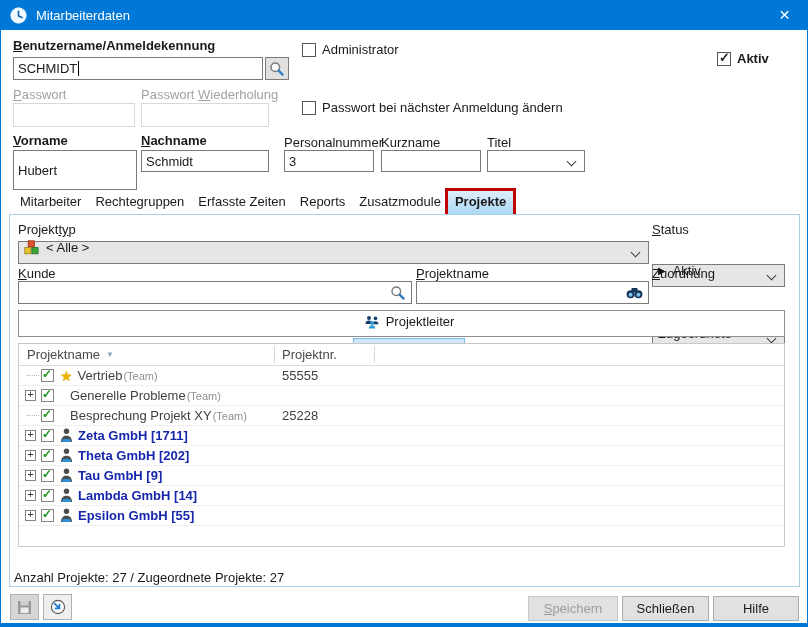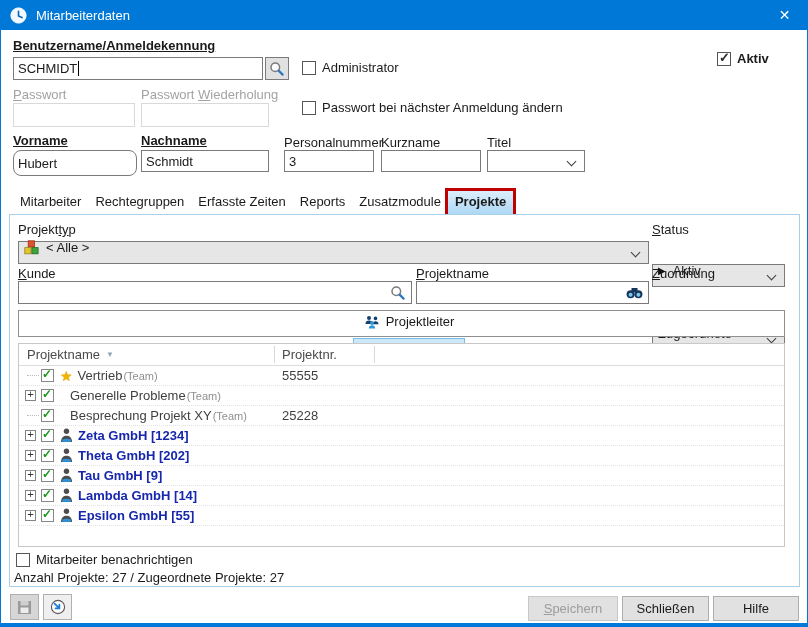--- a/index.html
+++ b/index.html
@@ -10,21 +10,21 @@
             border-bottom:4px solid var(--accent); background:#fff; overflow:hidden; }
   .titlebar { position:relative; height:30px; background:var(--accent); display:flex; align-items:center; }
   .titlebar .app-icon { margin-left:9px; display:flex; }
   .titlebar .title { color:#fff; margin-left:9px; font-size:13px; }
   .close-btn { position:absolute; right:0; top:0; width:45px; height:30px; color:#fff;
                display:flex; align-items:center; justify-content:center; font-size:14px; cursor:default; }
   .content { position:relative; width:100%; height:593px; }
 
   .abs { position:absolute; }
   .lbl { white-space:nowrap; }
-  .lbl.b { font-weight:bold;text-decoration:underline; }
+  .lbl.b { font-weight:bold; }
   .lbl.dim { color:#a3a3a3; }
   .accel { text-decoration:underline; }
 
   .tb { border:1px solid #7a7a7a; background:#fff; padding:2px 4px; display:flex; align-items:center; overflow:hidden; }
   .tb.dis { border-color:#d9d9d9; }
   .caret { width:1px; height:15px; background:#000; margin-left:1px; }
 
   .checkline { display:flex; align-items:center; gap:6px; white-space:nowrap; }
   .cbx { width:14px; height:14px; border:1px solid #555; background:#fff; position:relative; flex:0 0 auto; }
   .cbx.checked::after { content:"✓"; position:absolute; left:1px; top:-3px; font-size:13px; font-weight:bold; color:#2b2b2b; }
@@ -102,21 +102,21 @@
     <div class="abs tb" style="left:12px; top:27px; width:250px; height:23px;">
       <span>SCHMIDT</span>
         <span class="caret"></span>
     </div>
     <div class="abs searchbtn" style="left:264px; top:27px; width:24px; height:23px;">
       <svg width="16" height="16" viewBox="0 0 16 16">
         <circle cx="6.3" cy="6.3" r="4.3" fill="#fdfdfd" stroke="#7b7b7b" stroke-width="1.5"></circle>
         <line x1="9.6" y1="9.6" x2="13.6" y2="13.6" stroke="#2e78c2" stroke-width="2.2" stroke-linecap="round"></line>
       </svg>
     </div>
-    <div class="abs checkline" style="left:301px; top:30px;">
+    <div class="abs checkline" style="left:301px; top:12px;">
       <span class="cbx"></span>
       <span>Administrator</span>
     </div>
     <div class="abs checkline" style="left:716px; top:21px; font-weight:bold;">
       <span class="cbx checked"></span>
       <span>Aktiv</span>
     </div>
 
     <div class="abs lbl dim" style="left:12px; top:57px;"><span class="accel">P</span><span>asswort</span></div>
     <div class="abs lbl dim" style="left:140px; top:57px;"><span>Passwort </span><span class="accel">W</span><span>iederholung</span></div>
@@ -129,21 +129,21 @@
     <div class="abs checkline" style="left:301px; top:70px;">
       <span class="cbx"></span>
       <span>Passwort bei nächster Anmeldung ändern</span>
     </div>
 
     <div class="abs lbl b" style="left:12px; top:103px;"><span class="accel">V</span><span>orname</span></div>
     <div class="abs lbl b" style="left:140px; top:103px;"><span class="accel">N</span><span>achname</span></div>
     <div class="abs lbl" style="left:283px; top:105px;">Personalnummer</div>
     <div class="abs lbl" style="left:380px; top:105px;">Kurzname</div>
     <div class="abs lbl" style="left:486px; top:105px;">Titel</div>
-    <div class="abs tb" style="left:12px; top:120px; width:124px; height:26px;border-radius:8px;">
+    <div class="abs tb" style="left:12px; top:120px; width:124px; height:40px;">
         <span>Hubert</span>
       </div>
     <div class="abs tb" style="left:140px; top:120px; width:128px; height:22px;">
         <span>Schmidt</span>
       </div>
     <div class="abs tb" style="left:283px; top:120px; width:90px; height:22px;">
         <span>3</span>
       </div>
     <div class="abs tb" style="left:380px; top:120px; width:100px; height:22px;">
         <span></span>
@@ -282,21 +282,21 @@
                 <span class="expander">+</span>
               </span>
               <span class="cb checked"></span>
               <span class="icon">
                 <svg width="13" height="15" viewBox="0 0 13 15">
                   <circle cx="6.5" cy="3.2" r="2.7" fill="#4c4c4c"></circle>
                   <path d="M1 14 C1 9.6 3.6 7.8 6.5 7.8 C9.4 7.8 12 9.6 12 14 Z" fill="#4c4c4c"></path>
                   <path d="M2.2 14 L10.8 14 L10.8 11.6 C8 10.6 5 10.6 2.2 11.6 Z" fill="#2d8fd6"></path>
                 </svg>
               </span>
-              <span class="pname customer">Zeta GmbH [1234]</span>
+              <span class="pname customer">Zeta GmbH [1711]</span>
             </div>
             <div class="row">
               <span class="tree-ctl">
                 <span class="expander">+</span>
               </span>
               <span class="cb checked"></span>
               <span class="icon">
                 <svg width="13" height="15" viewBox="0 0 13 15">
                   <circle cx="6.5" cy="3.2" r="2.7" fill="#4c4c4c"></circle>
                   <path d="M1 14 C1 9.6 3.6 7.8 6.5 7.8 C9.4 7.8 12 9.6 12 14 Z" fill="#4c4c4c"></path>
@@ -343,24 +343,20 @@
                   <circle cx="6.5" cy="3.2" r="2.7" fill="#4c4c4c"></circle>
                   <path d="M1 14 C1 9.6 3.6 7.8 6.5 7.8 C9.4 7.8 12 9.6 12 14 Z" fill="#4c4c4c"></path>
                   <path d="M2.2 14 L10.8 14 L10.8 11.6 C8 10.6 5 10.6 2.2 11.6 Z" fill="#2d8fd6"></path>
                 </svg>
               </span>
               <span class="pname customer">Epsilon GmbH [55]</span>
             </div>
           </div>
       </div>
 
-      <div class="abs checkline" style="left:6px; top:337px;">
-        <span class="cbx"></span>
-        <span>Mitarbeiter benachrichtigen</span>
-      </div>
       <div class="abs lbl" style="left:4px; top:355px;">Anzahl Projekte: 27 / Zugeordnete Projekte: 27</div>
     </div>
 
     <div class="mini-btn pressed" style="left:9px; top:564px;">
       <svg width="15" height="15" viewBox="0 0 15 15">
         <rect x="1" y="1" width="13" height="13" fill="#9a9a9a"></rect>
         <rect x="3.5" y="1" width="8" height="4.5" fill="#cfcfcf"></rect>
         <rect x="3.5" y="7.5" width="8" height="5.5" fill="#ececec"></rect>
       </svg>
     </div>

